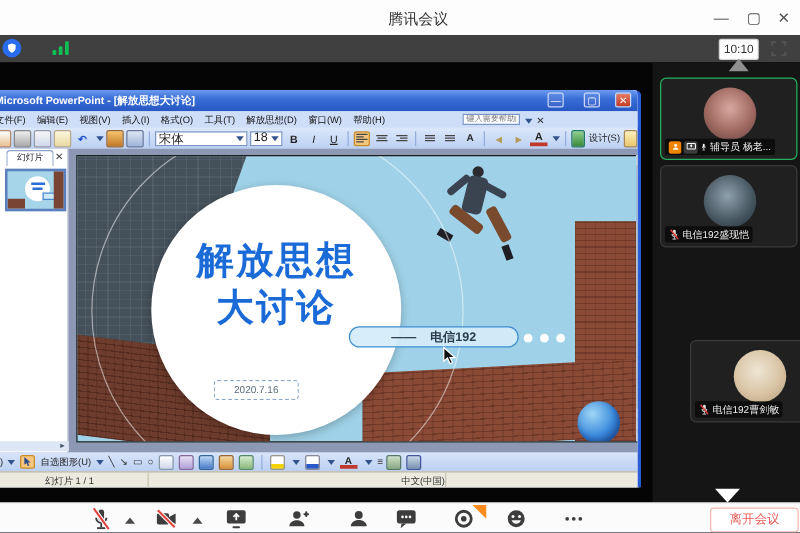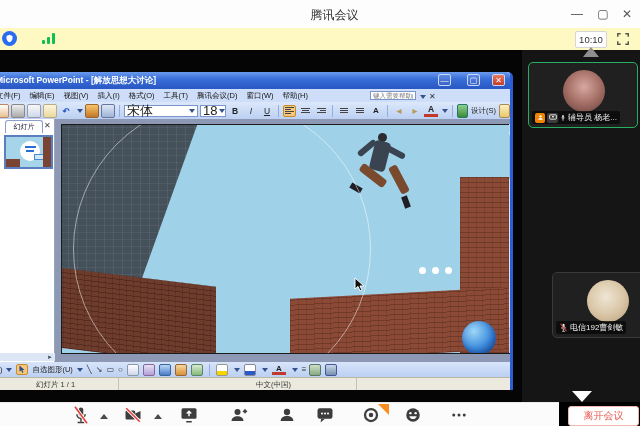--- a/index.html
+++ b/index.html
@@ -5,21 +5,21 @@
   html,body{margin:0;padding:0;}
   body{width:640px;height:426px;overflow:hidden;background:#000;font-family:"Liberation Sans",sans-serif;-webkit-font-smoothing:antialiased;}
   .abs{position:absolute;}
   #screen{position:relative;width:640px;height:426px;overflow:hidden;background:#000;}
 
   
   .titlebar{left:0;top:0;width:640px;height:28px;background:#fdfdfd;border-bottom:1px solid #ececec;padding-left:29px;}
   .titlebar .title{position:absolute;left:0;right:0;top:7px;text-align:center;font-size:12px;color:#333;}
   .winctl{position:absolute;top:5px;width:22px;height:18px;text-align:center;font-size:12px;color:#555;line-height:18px;}
   
-  .subbar{left:0;top:28px;width:640px;height:22px;background:#fef9c3;}
+  .subbar{left:0;top:28px;width:640px;height:22px;background:#404040;}
   .shield{position:absolute;left:2px;top:3px;width:15px;height:15px;border-radius:50%;background:#2a6cf0;display:flex;align-items:center;justify-content:center;}
   .sigbars{position:absolute;left:42px;top:5px;width:14px;height:11px;}
   .sigbars i{position:absolute;bottom:0;width:3px;background:#0fbf54;border-radius:1px;}
   .timebox{position:absolute;left:575px;top:3px;width:30px;height:15px;border:1px solid #d6d6d6;border-radius:2px;font-size:9.5px;color:#333;text-align:center;line-height:15px;background:#fff;}
   .fsicon{position:absolute;left:616px;top:4px;width:14px;height:14px;}
 
   
   .stage{left:0;top:50px;width:640px;height:352px;background:#050505;}
 
   
@@ -27,21 +27,21 @@
   .ppt-title{position:absolute;left:0;top:0;width:100%;height:17px;background:linear-gradient(180deg,#6b9bee 0%,#3a6fd8 40%,#2a5ac6 90%);border-radius:4px 4px 0 0;}
   .ppt-title .t{position:absolute;left:3px;top:3px;font-size:8.5px;font-weight:bold;color:#fff;white-space:nowrap;}
   .xpbtn{position:absolute;top:2px;width:13px;height:12px;border-radius:2px;background:linear-gradient(#5d8ae6,#3a63c8);border:1px solid #c9d8f5;color:#fff;font-size:8px;line-height:11px;text-align:center;box-sizing:border-box;}
   .xpbtn.close{background:linear-gradient(#e87a64,#c43b22);}
   .ppt-menu{position:absolute;left:0;top:17px;width:100%;height:13px;background:#cfdef8;display:flex;align-items:center;gap:9px;padding-left:3px;font-size:7.5px;color:#111;white-space:nowrap;}
   .helpbox{position:absolute;left:377px;top:2px;width:46px;height:9px;border:1px solid #7a96c8;background:#fff;font-size:6.5px;color:#9a9a9a;padding:0 2px;box-sizing:border-box;font-family:"Liberation Sans",sans-serif;}
   .helpcarets{position:absolute;left:425px;top:3px;display:flex;gap:3px;align-items:center;}
   .ppt-tools{position:absolute;left:0;top:30px;width:100%;height:17px;background:linear-gradient(#dce8fb,#bcd0f2);display:flex;align-items:center;gap:2px;padding-left:2px;box-sizing:border-box;}
   .ti{width:12px;height:12px;border-radius:2px;flex:0 0 auto;}
   .tsep{width:1px;height:12px;background:#93aede;margin:0 2px;flex:0 0 auto;}
-  .combo{height:12px;background:#fff;border:1px solid #7a96c8;font-size:13px;color:#222;display:flex;align-items:center;padding:0 2px;box-sizing:border-box;flex:0 0 auto;}
+  .combo{height:12px;background:#fff;border:1px solid #7a96c8;font-size:10px;color:#222;display:flex;align-items:center;padding:0 2px;box-sizing:border-box;flex:0 0 auto;}
   .carets{width:0;height:0;border-left:3px solid transparent;border-right:3px solid transparent;border-top:4px solid #33538f;margin-left:2px;}
   .tbtn{height:12px;min-width:12px;font-size:8.5px;color:#222;display:flex;align-items:center;justify-content:center;flex:0 0 auto;padding:0 1px;}
   .tbtn.sel{background:#f5c77e;border:1px solid #c88b2a;border-radius:2px;box-sizing:border-box;}
   .albars i{display:block;height:1px;background:#444;margin:1px 0;}
   .ppt-body{position:absolute;left:0;top:47px;width:100%;height:243px;background:#8d98b4;}
   .pane{position:absolute;left:0;top:0;width:62px;height:243px;background:#fff;border-right:1px solid #9aa6c0;box-sizing:border-box;}
   .tab{position:absolute;left:12px;top:1px;width:36px;height:12px;background:#fff;border:1px solid #8aa0c8;border-bottom:none;border-radius:3px 3px 0 0;font-size:7px;color:#223;text-align:center;line-height:12px;}
   .tabx{position:absolute;left:51px;top:2px;font-size:8px;color:#444;}
   .thumb{position:absolute;left:11px;top:16px;width:45px;height:30px;border:2px solid #5a7ec0;background:#a6d4e8;overflow:hidden;}
   .panescroll{position:absolute;left:0;bottom:1px;width:62px;height:8px;background:#dce6f5;display:flex;justify-content:space-between;align-items:center;font-size:6px;color:#456;padding:0 2px;box-sizing:border-box;}
@@ -92,21 +92,21 @@
   .av3{background:radial-gradient(circle at 50% 35%,#f2eee2,#cfd6c2 60%,#9aa894);}
   .av4{background:radial-gradient(circle at 45% 40%,#efe6d4,#d8c4a4 55%,#b09a78);}
   .av5{background:radial-gradient(circle at 50% 30%,#3d5078,#1b2540 60%,#0a0f1e);}
   .nametag{position:absolute;left:3px;bottom:3px;max-width:101px;background:rgba(8,8,8,.78);border-radius:2px;padding:1px 3px;display:flex;align-items:center;gap:2px;font-size:8px;color:#f0f0f0;white-space:nowrap;overflow:hidden;}
   .hostbadge{width:10px;height:10px;border-radius:2px;background:#f08300;display:flex;align-items:center;justify-content:center;flex:0 0 auto;}
   .sharebadge{width:11px;height:10px;border-radius:2px;background:#3c3c3c;display:flex;align-items:center;justify-content:center;flex:0 0 auto;}
   .tri-up{position:absolute;left:61px;top:-4px;width:0;height:0;border-left:8px solid transparent;border-right:8px solid transparent;border-bottom:10px solid #8f8f8f;}
   .tri-down{position:absolute;left:50px;top:341px;width:0;height:0;border-left:10px solid transparent;border-right:10px solid transparent;border-top:11px solid #ffffff;}
 
   
-  .btoolbar{left:0;top:402px;width:559px;height:24px;background:#fbfbfb;border-top:1px solid #ebebeb;}
+  .btoolbar{left:0;top:402px;width:640px;height:24px;background:#fbfbfb;border-top:1px solid #ebebeb;}
   .bicon{position:absolute;top:3px;width:18px;height:18px;}
   .caret-s{position:absolute;top:11px;width:0;height:0;border-left:4px solid transparent;border-right:4px solid transparent;border-bottom:5px solid #4a4a4a;}
   .leavebtn{position:absolute;left:568px;top:3px;width:69px;height:18px;border:1px solid #f2b6b1;border-radius:3px;color:#e95c55;font-size:10px;text-align:center;line-height:18px;background:#fff;}
   .newbadge{position:absolute;left:378px;top:1px;width:0;height:0;border-left:11px solid transparent;border-top:11px solid #ff8a1e;}
 </style>
 </head>
 <body>
 
 <div id="screen">
 
@@ -147,21 +147,21 @@
       <div class="xpbtn close" style="left:499px;">✕</div>
     </div>
 
     <div class="ppt-menu">
       <span>文件(F)</span>
       <span>编辑(E)</span>
       <span>视图(V)</span>
       <span>插入(I)</span>
       <span>格式(O)</span>
       <span>工具(T)</span>
-      <span>腾讯会议(D)</span>
+      <span>解放思想(D)</span>
       <span>窗口(W)</span>
       <span>帮助(H)</span>
       <input class="helpbox" placeholder="键入需要帮助的问题" style="">
       <span class="helpcarets">
         <span class="carets"></span>
         <span style="font-size:8px;color:#333;">✕</span>
       </span>
     </div>
 
     <div class="ppt-tools">
@@ -266,21 +266,27 @@
           <div style="left:24px;top:8px;width:16px;height:30px;background:#3a4350;transform:rotate(14deg);border-radius:4px;"></div>
           <div style="left:8px;top:12px;width:22px;height:6px;background:#3a4350;transform:rotate(-40deg);border-radius:3px;"></div>
           <div style="left:36px;top:16px;width:22px;height:6px;background:#3a4350;transform:rotate(28deg);border-radius:3px;"></div>
           <div style="left:10px;top:38px;width:30px;height:9px;background:#7a4a2e;transform:rotate(38deg);border-radius:3px;"></div>
           <div style="left:36px;top:42px;width:30px;height:9px;background:#7a4a2e;transform:rotate(62deg);border-radius:3px;"></div>
           <div style="left:2px;top:52px;width:12px;height:6px;background:#1e1e24;transform:rotate(30deg);"></div>
           <div style="left:52px;top:66px;width:12px;height:6px;background:#1e1e24;transform:rotate(70deg);"></div>
         </div>
 
         <div class="halo"></div>
-
+        <div class="bigcircle">
+          <div class="slide-title t1">解放思想</div>
+          <div class="slide-title t2">大讨论</div>
+          <div class="datebox">2020.7.16</div>
+        </div>
+
+        <div class="byline">——    电信192</div>
         <div class="dot" style="left:357px;"></div>
         <div class="dot" style="left:370px;"></div>
         <div class="dot" style="left:383px;"></div>
         <div class="sphere"></div>
 
         <div class="cursor">
           <svg width="11" height="16" viewBox="0 0 11 16">
               <path d="M1 1 L1 12 L4 9.5 L6 14 L8 13 L6 9 L10 9 Z" fill="#111" stroke="#fff" stroke-width="1"></path>
             </svg>
         </div>
@@ -325,21 +331,21 @@
         <span class="carets"></span>
       <span class="tbtn" style="font-weight:bold;font-size:8px;border-bottom:3px solid #c0392b;height:8px;">A</span>
         <span class="carets"></span>
       <span class="glyph" style="letter-spacing:-1px;">≡</span>
       <span class="dsq" style="background:linear-gradient(#cfe0c8,#8aa880);border:1px solid #576;"></span>
       <span class="dsq" style="background:linear-gradient(#c8d8e8,#7890b0);border:1px solid #459;"></span>
     </div>
 
     <div class="ppt-status">
       <div class="seg" style="left:0;width:125px;text-align:center;">幻灯片 1 / 1</div>
-      <div class="seg" style="left:263px;width:100px;text-align:left;">中文(中国)</div>
+      <div class="seg" style="left:263px;width:100px;text-align:right;">中文(中国)</div>
     </div>
   </div>
 
   <div class="abs sidebar">
     <div class="tri-up" style="top:-3px;"></div>
 
     <div class="tile active" style="top:12px;">
       <div class="avatar av1"></div>
       <div class="nametag">
         <span class="hostbadge">
@@ -357,20 +363,33 @@
         <svg width="6" height="9" viewBox="0 0 24 24" fill="#fff">
             <rect x="9" y="2" width="6" height="12" rx="3"></rect>
             <path d="M6 11a6 6 0 0 0 12 0h-2a4 4 0 0 1-8 0z"></path>
             <rect x="11" y="17" width="2" height="4"></rect>
             <rect x="8" y="21" width="8" height="2"></rect>
           </svg>
         <span>辅导员 杨老...</span>
       </div>
     </div>
 
+    <div class="tile" style="top:82px;">
+      <div class="avatar av2"></div>
+      <div class="nametag">
+        <svg width="9" height="9" viewBox="0 0 24 24">
+            <rect x="9" y="2" width="6" height="12" rx="3" fill="#ddd"></rect>
+            <path d="M6 11a6 6 0 0 0 12 0h-2a4 4 0 0 1-8 0z" fill="#ddd"></path>
+            <rect x="11" y="17" width="2" height="4" fill="#ddd"></rect>
+            <rect x="8" y="21" width="8" height="2" fill="#ddd"></rect>
+            <line x1="4" y1="2" x2="20" y2="22" stroke="#e2423c" stroke-width="3"></line>
+          </svg>
+        <span>电信192盛现恺</span>
+      </div>
+    </div>
 
 
     <div class="tile" style="top:222px;margin-left:24px;">
       <div class="avatar av4"></div>
       <div class="nametag">
         <svg width="9" height="9" viewBox="0 0 24 24">
             <rect x="9" y="2" width="6" height="12" rx="3" fill="#ddd"></rect>
             <path d="M6 11a6 6 0 0 0 12 0h-2a4 4 0 0 1-8 0z" fill="#ddd"></path>
             <rect x="11" y="17" width="2" height="4" fill="#ddd"></rect>
             <rect x="8" y="21" width="8" height="2" fill="#ddd"></rect>

